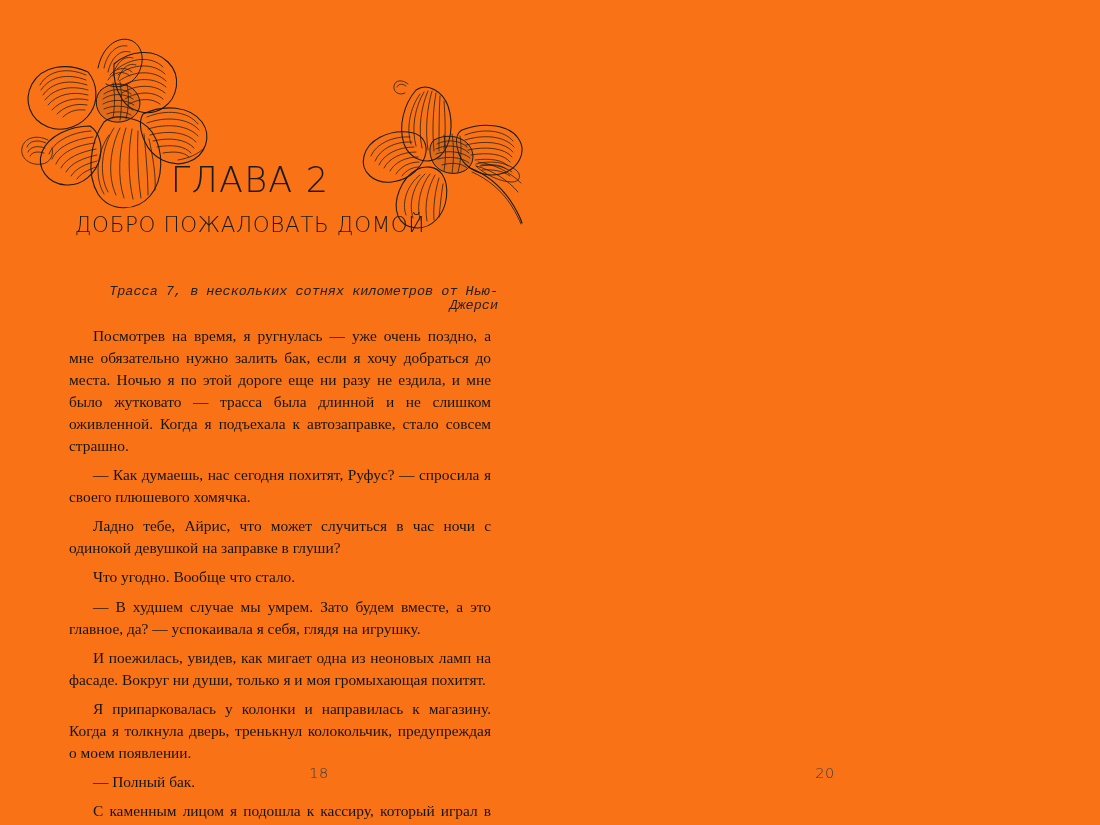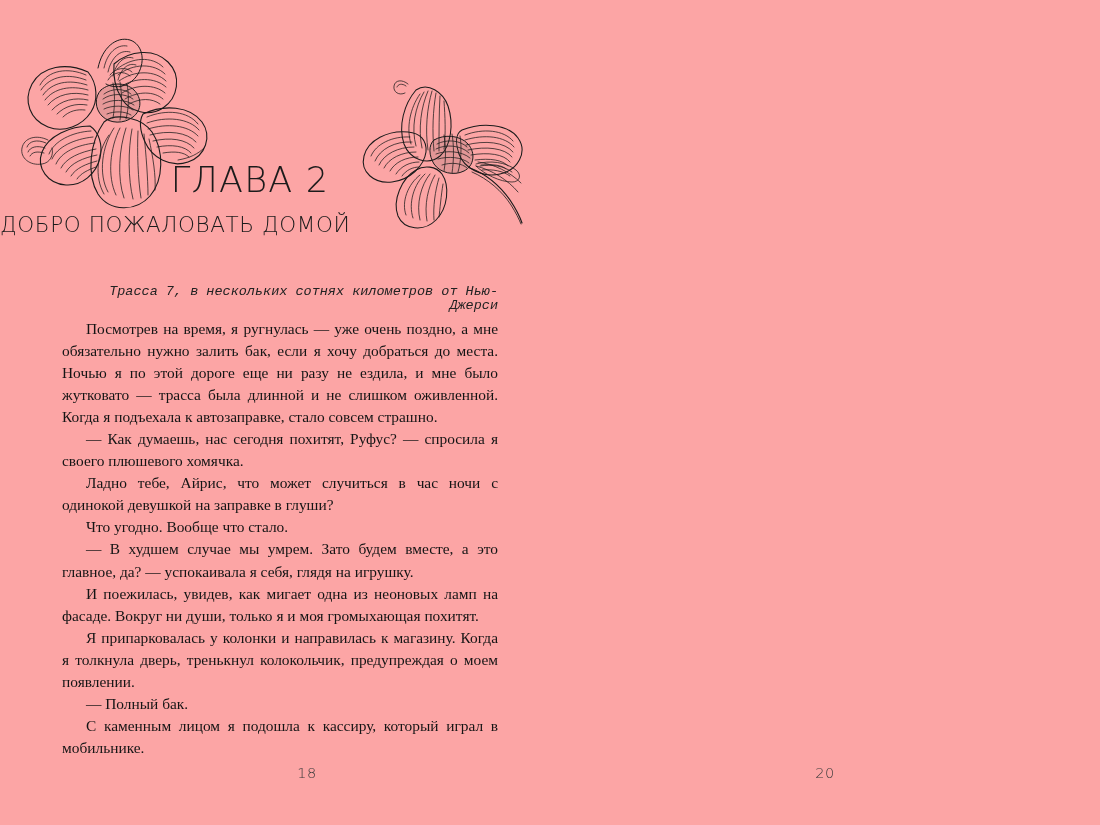--- a/index.html
+++ b/index.html
@@ -12,21 +12,21 @@
     height: 825px;
     overflow: hidden;
     font-family: "Liberation Serif", "DejaVu Serif", serif;
     color: #1a1a1a;
   }
 
   .spread {
     position: relative;
     width: 1100px;
     height: 825px;
-    background: #fca5a5;
+    background: #f97316;
   }
 
   
   .page {
     position: absolute;
     top: 0;
     height: 825px;
     box-sizing: border-box;
   }
   .page-left  { left: 0;   width: 550px; }
@@ -43,21 +43,21 @@
     color: #151515;
     -webkit-font-smoothing: antialiased;
   }
   .col-left {
     left: 62px;
     top: 318px;
     width: 436px;
   }
 
   .col p {
-    margin: 0;
+    margin: 7px;
     text-indent: 24px;
   }
   .col p.italic {
   }
   
   .col p:last-child { text-align: justify; }
 
   
   .chapter-head {
     position: absolute;
@@ -78,21 +78,21 @@
     font-size: 35px;
     letter-spacing: 1.2px;
     color: #1b1b1b;
     line-height: 1;
   }
   .chapter-subtitle {
     position: absolute;
     left: 0;
     top: 214px;
     width: 500px;
-    text-align: left;
+    text-align: center;
     font-family: "DejaVu Sans", "Liberation Sans", sans-serif;
     font-weight: 300;
     font-size: 21.5px;
     letter-spacing: 0.6px;
     color: #1b1b1b;
     line-height: 1;
   }
 
   .scene-time {
     position: absolute;
@@ -134,21 +134,21 @@
     position: absolute;
     bottom: 44px;
     width: 100%;
     text-align: center;
     font-family: "DejaVu Sans", "Liberation Sans", sans-serif;
     font-weight: 300;
     font-size: 14.5px;
     color: #3a3a3a;
     letter-spacing: 0.5px;
   }
-  .folio-left  { left: 0; width: 550px; padding-left: 32px; }
+  .folio-left  { left: 12px; width: 550px; padding-left: 32px; }
   .folio-right { left: 0; width: 550px; }
 </style>
 </head>
 <body>
 
 <div class="spread">
 
   <div class="page page-left">
 
     <div class="chapter-head">

